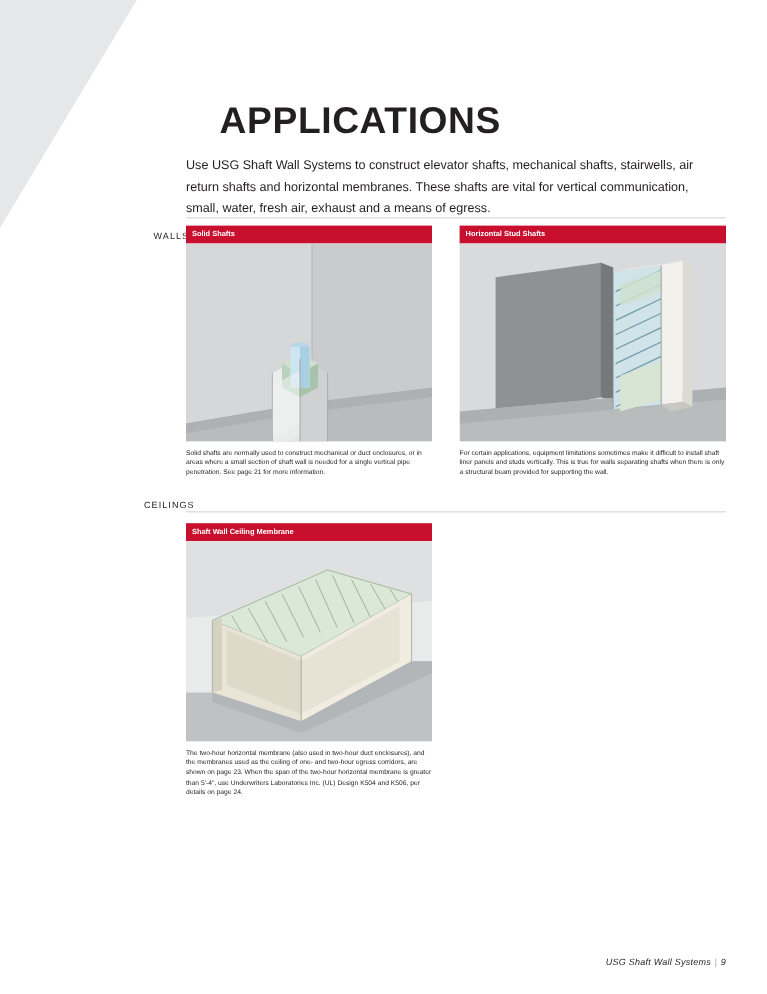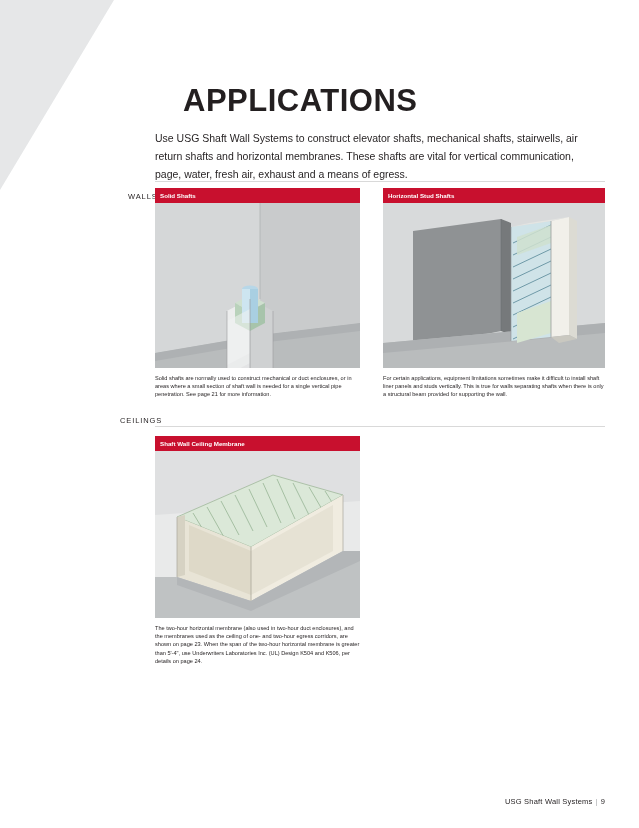--- a/index.html
+++ b/index.html
@@ -117,36 +117,37 @@
   .fig-ceiling .fig-note { width: 205px; }
 
   
   .footer {
     position: absolute;
     right: 34px;
     bottom: 22px;
     font-size: 7.5px;
     color: #231f20;
     letter-spacing: 0.2px;
+    font-style: italic;
   }
   .footer .divider { color: #a7a9ac; padding: 0 3px; }
   .footer .page-num { color: #231f20; }
 
   svg { display: block; }
 </style>
 </head>
 <body>
 
 <div class="page-edge"></div>
 
 <div class="content">
 
   <h1 class="page-title">APPLICATIONS</h1>
 
-  <p class="intro">Use USG Shaft Wall Systems to construct elevator shafts, mechanical shafts, stairwells, air return shafts and horizontal membranes. These shafts are vital for vertical communication, page, water, fresh air, exhaust and a means of egress.</p>
+  <p class="intro">Use USG Shaft Wall Systems to construct elevator shafts, mechanical shafts, stairwells, air return shafts and horizontal membranes. These shafts are vital for vertical communication, small, water, fresh air, exhaust and a means of egress.</p>
 
 </div>
 
 <div class="rule rule-top"></div>
 <div class="rule rule-mid"></div>
 
 <div class="section-label label-walls">WALLS</div>
 <div class="section-label label-ceilings">CEILINGS</div>
 
 <div class="figure fig-solid" style="position:absolute; left:155px; top:188px; width:205px;">

